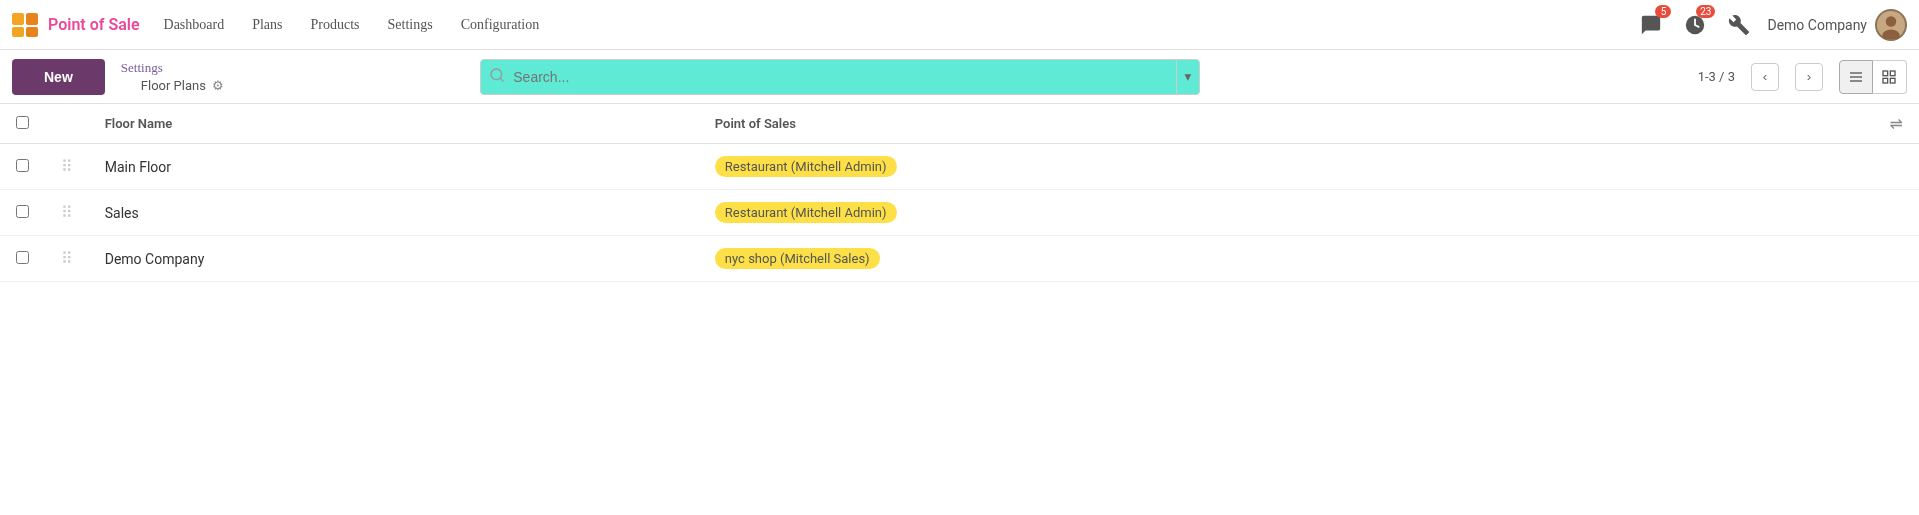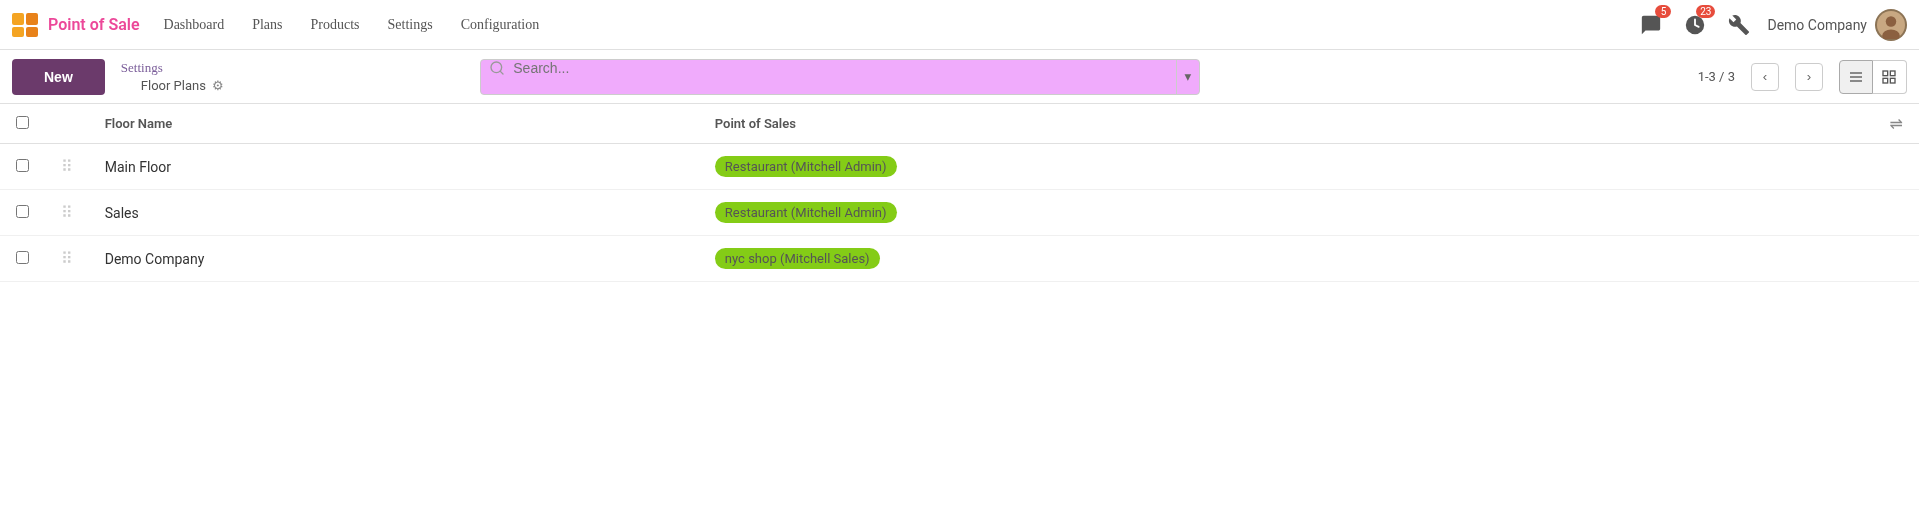--- a/index.html
+++ b/index.html
@@ -129,25 +129,25 @@
     .gear-icon {
       color: #888;
       cursor: pointer;
       font-size: 13px;
     }
     .search-container {
       flex: 1;
       max-width: 720px;
       margin: 0 auto;
       display: flex;
-      align-items: flex-start;
+      align-items: center;
       border: 1px solid #ccc;
       border-radius: 4px;
       height: 36px;
-      background: #f0abfc;
+      background: #5eead4;
     }
     .search-icon-wrap {
       padding: 0 8px;
       color: #999;
     }
     .search-input {
       border: none;
       outline: none;
       flex: 1;
       font-size: 14px;
@@ -243,21 +243,21 @@
     .drag-col {
       width: 32px;
     }
     .drag-handle {
       color: #ccc;
       font-size: 16px;
       cursor: grab;
     }
     .tag-badge {
       display: inline-block;
-      background: #84cc16;
+      background: #fde047;
       color: #555;
       border-radius: 12px;
       padding: 3px 10px;
       font-size: 13px;
       margin-right: 4px;
     }
     .col-adjust-btn {
       border: none;
       background: transparent;
       cursor: pointer;

